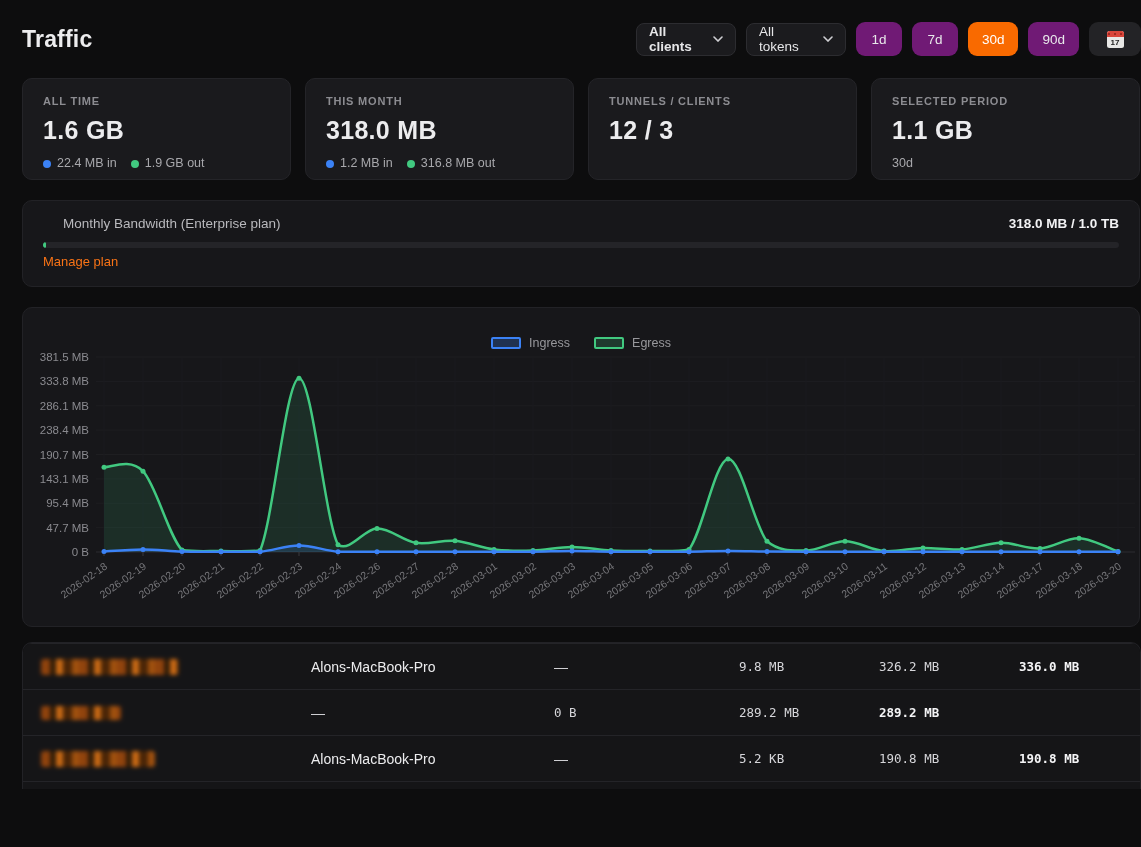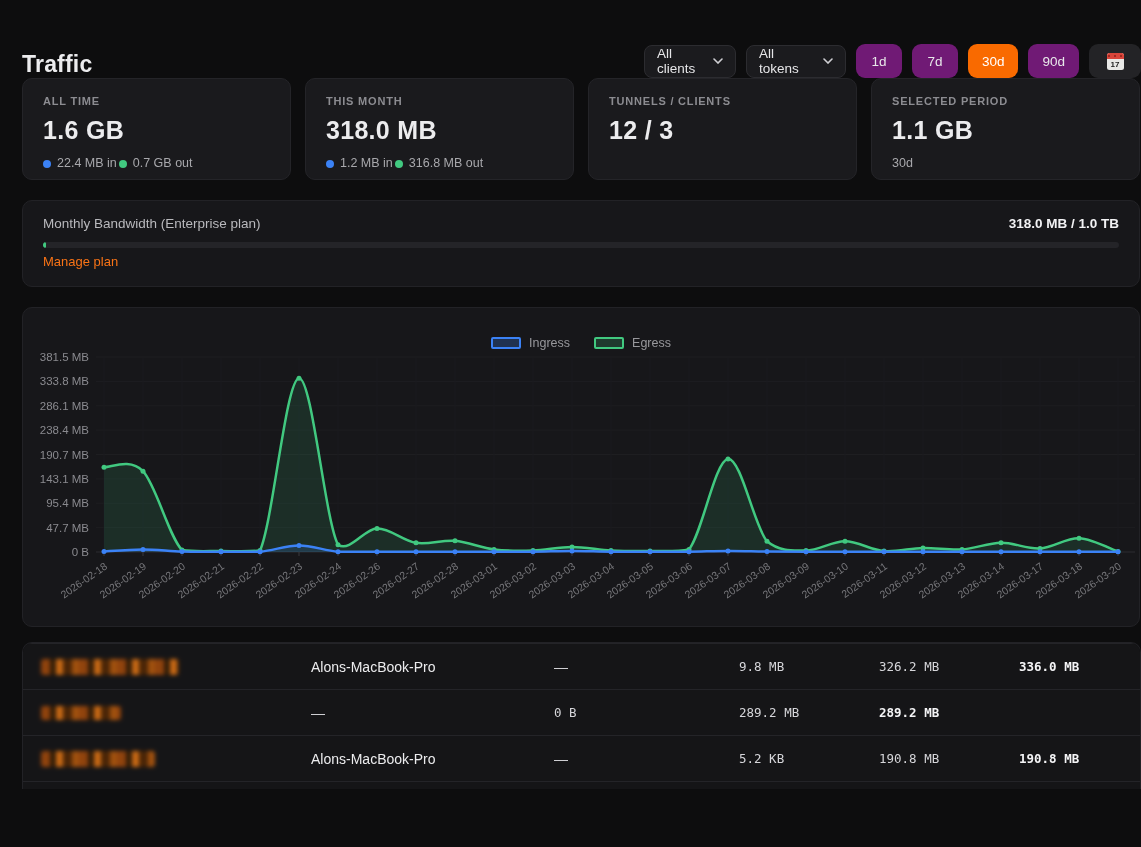--- a/index.html
+++ b/index.html
@@ -1,54 +1,54 @@
 <!DOCTYPE html>
 <html><head>
 <meta charset="utf-8">
 <style>
   * { margin:0; padding:0; box-sizing:border-box; }
   html,body { width:1141px; height:847px; overflow:hidden; background:#0d0d0e;
     font-family:"Liberation Sans", sans-serif; color:#ececee; }
   .page { padding:0 0 0 22px; width:1141px; }
 
   
-  .topbar { display:flex; align-items:flex-end; justify-content:space-between; height:78px; padding-right:0; }
+  .topbar { display:flex; align-items:center; justify-content:space-between; height:78px; padding-right:0; }
   .title { font-size:23px; font-weight:bold; letter-spacing:.2px; }
   .controls { display:flex; align-items:center; gap:10px; }
   .select { display:flex; align-items:center; justify-content:space-between; gap:10px;
     background:#1b1b1e; border:1px solid #2c2c30; border-radius:8px; height:33px;
     padding:0 12px; font-size:13.5px; color:#e6e6e8; cursor:pointer; }
-  .select.clients { width:92px; } .select.tokens { width:100px; }
+  .select.clients { width:100px;font-weight:bold; } .select.tokens { width:100px; }
   .chev { width:10px; height:6px; flex:0 0 auto; }
   .rbtn { height:34px; min-width:46px; padding:0 14px; border-radius:9px; border:none;
     background:#701a75; color:#e8e8ea; font-size:13.5px; font-family:inherit; cursor:pointer; }
   .rbtn.active { background:#f96a00; color:#fff; }
   .calbtn { height:34px; width:52px; border-radius:9px; border:none; background:#232326;
     display:flex; align-items:center; justify-content:center; cursor:pointer; flex:0 0 auto; }
   .cal { width:17px; height:17px; border-radius:2.5px; background:#e8e8e6; overflow:hidden;
     display:flex; flex-direction:column; }
   .cal-top { height:6px; background:#d9453a; display:flex; align-items:center; justify-content:space-around; }
   .cal-top i { width:2px; height:2px; background:#8c221b; border-radius:50%; }
   .cal-num { flex:1; display:flex; align-items:center; justify-content:center;
     font-size:8px; font-weight:bold; color:#222; }
 
   
   .stats { display:flex; gap:14px; width:1118px; }
   .card { flex:1 1 0; background:#1a1a1d; border:1px solid #242428; border-radius:10px;
     padding:16px 20px; height:102px; }
   .card-label { font-size:11px; font-weight:bold; letter-spacing:.8px; color:#8c8c91; }
   .card-value { font-size:25px; font-weight:bold; margin-top:9px; letter-spacing:.3px; }
-  .card-sub { margin-top:11px; font-size:12.5px; color:#a8a8ac; display:flex; gap:2px; align-items:center; }
+  .card-sub { margin-top:11px; font-size:12.5px; color:#a8a8ac; display:flex; gap:14px; align-items:center; }
   .dot { display:inline-block; width:8px; height:8px; border-radius:50%; margin-right:6px; vertical-align:-1px; }
   .dot.in { background:#3b82f6; } .dot.out { background:#41c980; }
 
   
   .panel { background:#17171a; border:1px solid #222226; border-radius:10px; width:1118px; }
   .bw { margin-top:20px; padding:15px 20px 16px; }
-  .bw-row { display:flex; justify-content:space-between; align-items:flex-end; }
+  .bw-row { display:flex; justify-content:space-between; align-items:flex-end;margin-left:20px; }
   .bw-title { font-size:13.5px; color:#b9b9bd; }
   .bw-usage { font-size:13.5px; font-weight:bold; color:#f2f2f4; }
   .bw-track { margin-top:11px; height:6px; border-radius:3px; background:#242428; overflow:hidden; }
   .bw-fill { height:100%; min-width:3px; background:#41c980; border-radius:3px; }
   .bw-link { margin-top:6px; font-size:13px; color:#f97316; cursor:pointer; display:inline-block; }
 
   
   .chart-panel { margin-top:20px; height:320px; position:relative; overflow:hidden; }
   .legend { position:absolute; top:28px; left:0; width:100%; display:flex; justify-content:center;
     gap:24px; align-items:center; font-size:12.5px; color:#98989c; }
@@ -109,21 +109,21 @@
       </button>
     </div>
   </div>
 
   <div class="stats">
     <div class="card">
       <div class="card-label">ALL TIME</div>
       <div class="card-value">1.6 GB</div>
       <div class="card-sub">
         <span><span class="dot in"></span><span>22.4 MB in</span></span>
-        <span><span class="dot out"></span><span>0.7 GB out</span></span>
+        <span><span class="dot out"></span><span>1.9 GB out</span></span>
       </div>
     </div>
     <div class="card">
       <div class="card-label">THIS MONTH</div>
       <div class="card-value">318.0 MB</div>
       <div class="card-sub">
         <span><span class="dot in"></span><span>1.2 MB in</span></span>
         <span><span class="dot out"></span><span>316.8 MB out</span></span>
       </div>
     </div>

